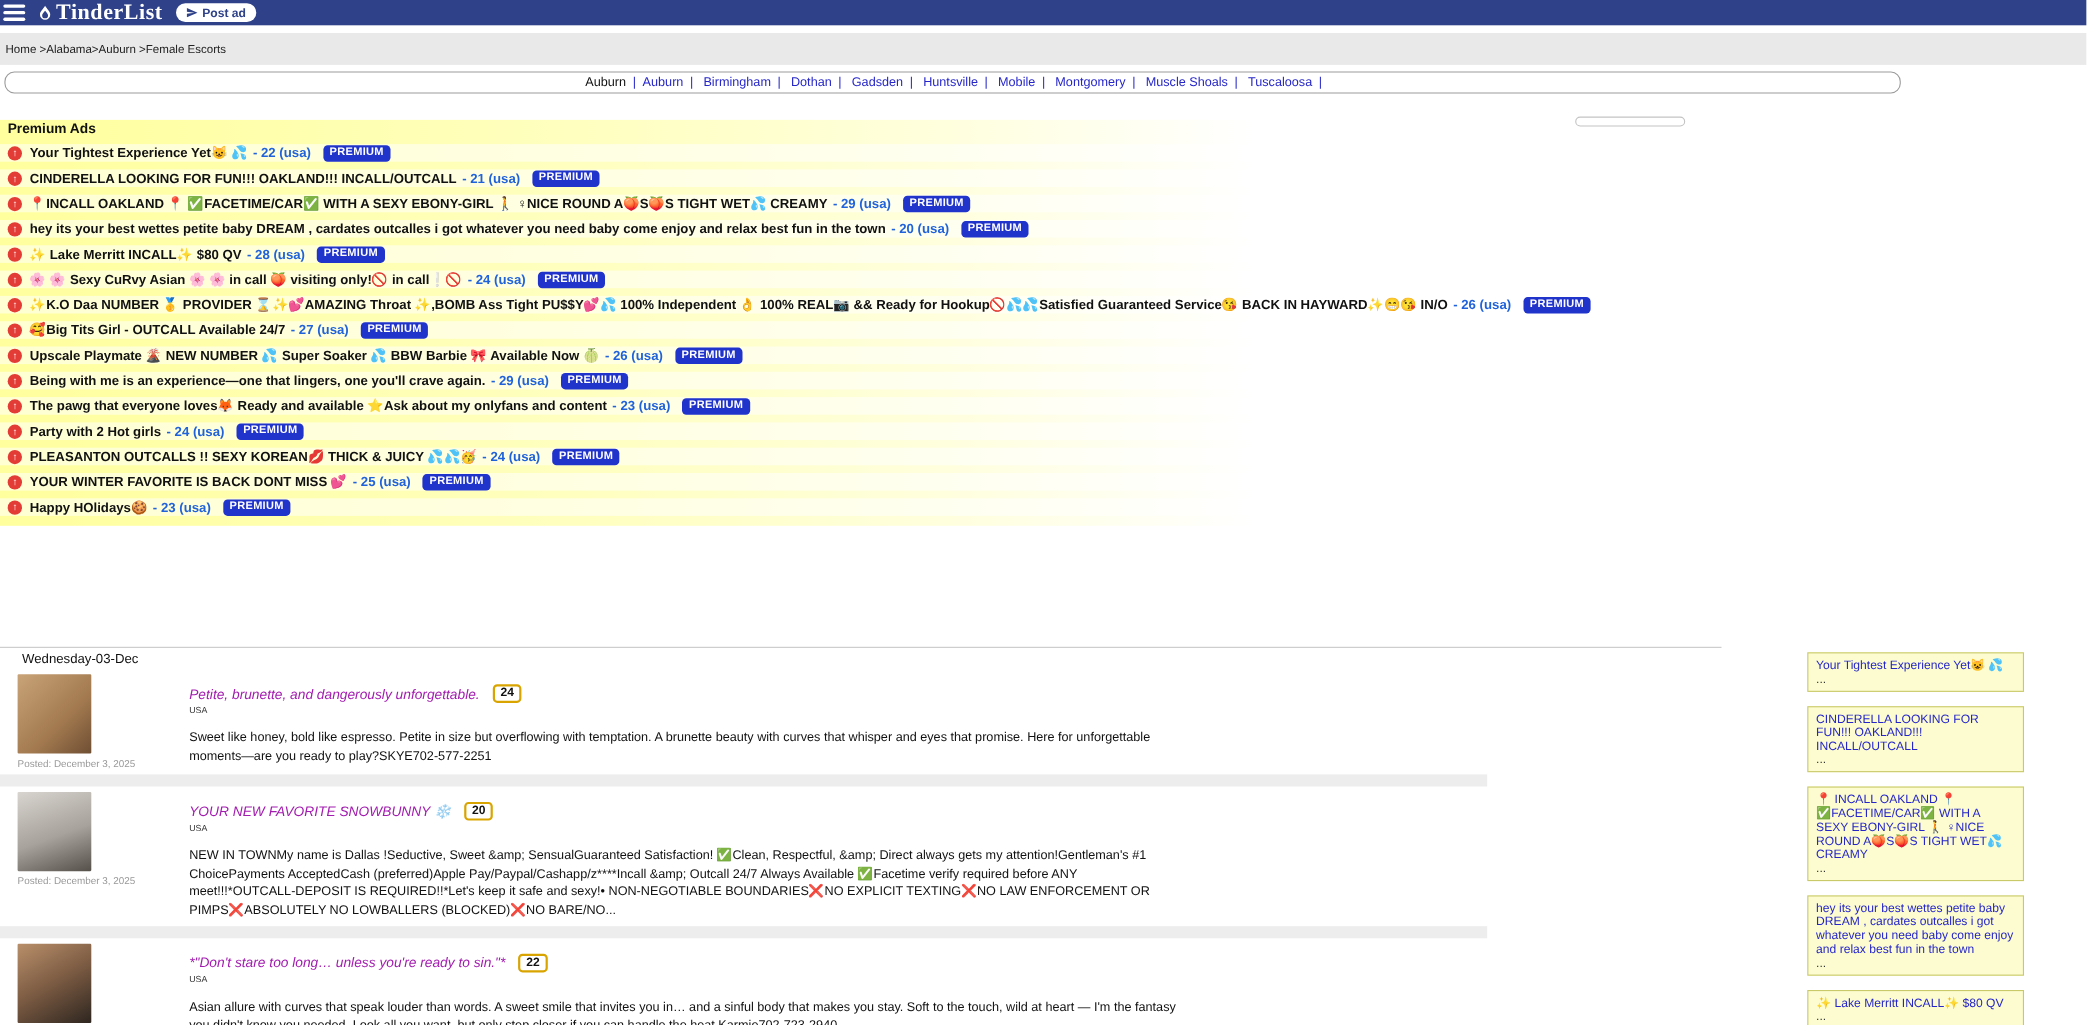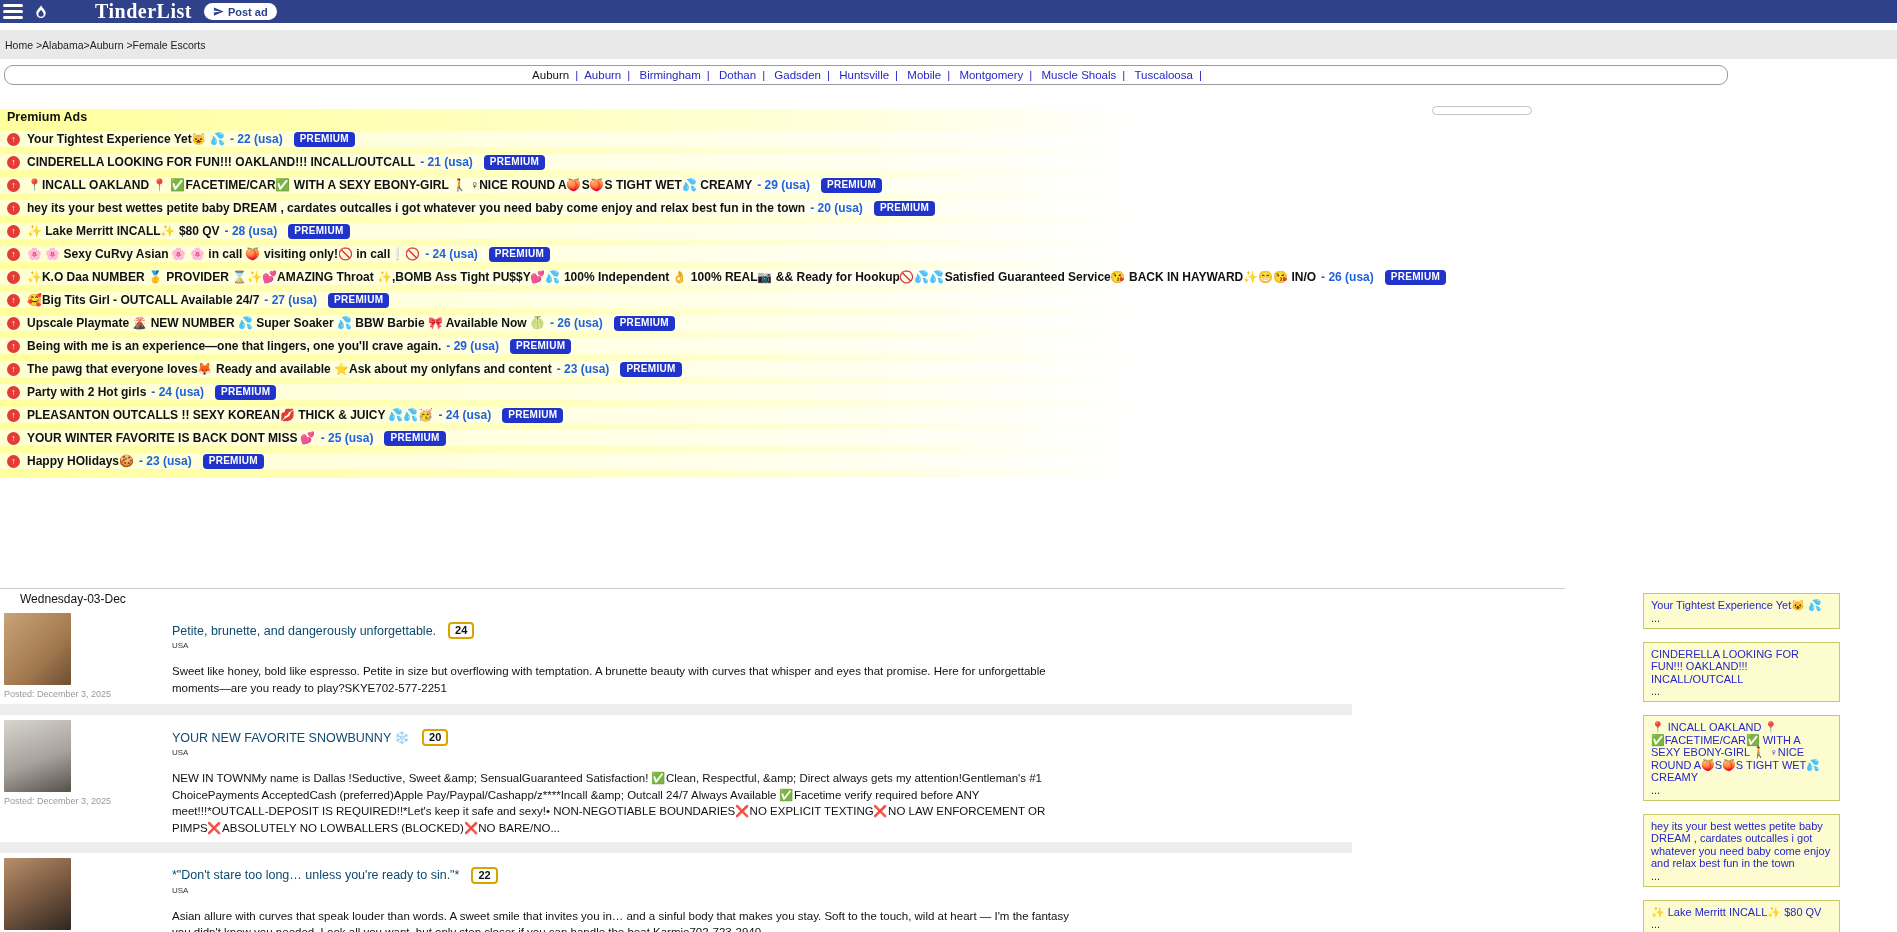--- a/index.html
+++ b/index.html
@@ -4,21 +4,21 @@
 <style>
   * { box-sizing: border-box; margin: 0; padding: 0; }
   html,body { width:1897px; height:932px; overflow:hidden; }
   body { font-family:"Liberation Sans", sans-serif; background:#fff; }
   .page { position:relative; width:1897px; height:932px; background:#fff; overflow:hidden; }
 
   
   .navbar { height:23px; background:#2e4189; display:flex; align-items:center; padding-left:3px; }
   .hamburger { width:20px; height:15px; display:flex; flex-direction:column; justify-content:space-between; margin-right:10px; cursor:pointer; }
   .hamburger i { display:block; height:3px; background:#fff; border-radius:2px; }
-  .brand { display:flex; align-items:center; color:#fff;gap:44px; }
+  .brand { display:flex; align-items:center; color:#fff; }
   .brand-name { font-family:"Liberation Serif", serif; font-size:20px; font-weight:600; letter-spacing:.5px; margin-left:2px; }
   .post-ad { margin-left:12px; background:#fff; border:none; border-radius:10px; height:17px; padding:0 9px; display:inline-flex; align-items:center; gap:4px; color:#2e4189; font-weight:bold; font-size:11px; cursor:pointer; }
 
   
   .breadcrumb { margin-top:7px; height:29px; background:#e9e9e9; font-size:10.5px; color:#222; display:flex; align-items:center; padding-left:5px; }
 
   
   .city-box { margin:6px 0 0 4px; width:1724px; height:20px; border:1px solid #9b9b9b; border-radius:9px; display:flex; align-items:center; justify-content:center; font-size:11.5px; background:#fff; }
   .city-current { color:#111; margin:0 4px; }
   .city-link { color:#2626c9; margin:0 4px; cursor:pointer; text-decoration:none; }
@@ -32,29 +32,29 @@
   .up-icon { width:13px; height:13px; border-radius:50%; background:#e33b35; color:#fff; font-size:9px; font-weight:bold; display:inline-flex; align-items:center; justify-content:center; margin-right:7px; flex:none; }
   .ptitle { font-size:12px; font-weight:bold; color:#111; cursor:pointer; }
   .page-text { font-size:12px; font-weight:bold; color:#1f62db; margin-left:5px; }
   .pbadge { margin-left:11px; background:#2033cb; color:#fff; font-size:10px; font-weight:bold; border-radius:4px; padding:1.5px 6px 2.5px; letter-spacing:.3px; }
 
   .scroll-pill { position:absolute; left:1432px; top:106px; width:100px; height:9px; background:#fff; border:1px solid #c3c3c3; border-radius:5px; }
 
   
   .date-band { margin-top:110px; width:1565px; height:21px; border-top:1px solid #c9c9c9; display:flex; align-items:center; padding-left:20px; font-size:12px; color:#111; }
   .listing { display:flex; min-height:88px; padding-top:4px; }
-  .thumb-col { width:172px; flex:none; padding-left:4px; }
+  .thumb-col { width:172px; flex:none; padding-left:16px; }
   .thumb { width:67px; height:72px; border-radius:1px; }
   .thumb[data-tone="tan"]      { background:linear-gradient(135deg,#c9a478,#a37a50 60%,#6f4e33); }
   .thumb[data-tone="gray"]     { background:linear-gradient(160deg,#d8d4cf,#a7a29b 55%,#55504a); }
   .thumb[data-tone="darktan"]  { background:linear-gradient(150deg,#b98f6a,#7a5a42 50%,#2e2620); }
   .posted { font-size:9px; color:#999; margin-top:4px; white-space:nowrap; }
   .content-col { padding-top:9px; }
   .title-row { display:flex; align-items:center; }
-  .ltitle { font-size:12.5px; color:#0c4a6e; cursor:pointer; text-decoration:none; }
+  .ltitle { font-size:12.5px; color:#a21caf; cursor:pointer; text-decoration:none;font-style:italic; }
   .age-badge:empty { display:none; }
   .age-badge { margin-left:12px; border:2px solid #d9a400; border-radius:4px; background:#fff; color:#111; font-size:11px; font-weight:bold; padding:0 5px; line-height:13px; }
   .loc { font-size:8px; color:#333; margin-top:2px; }
   .desc { margin-top:13px; font-size:11.5px; color:#111; max-width:905px; line-height:1.45; }
   .phone:empty { display:none; }
   .lsep { height:11px; background:#ededed; width:1352px; margin:5px 0 1px; }
 
   
   .sidebar { position:absolute; left:1643px; top:593px; width:197px; }
   .sbox { background:#fcfcd0; border:1px solid #c9c96a; padding:5px 7px 4px; margin-bottom:13px; }

